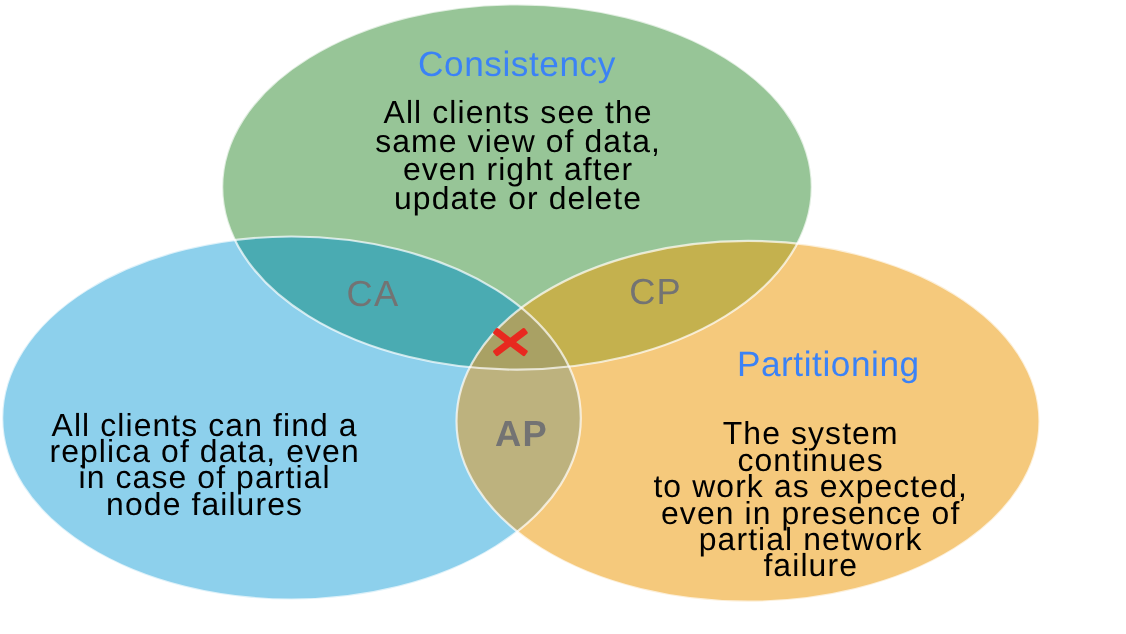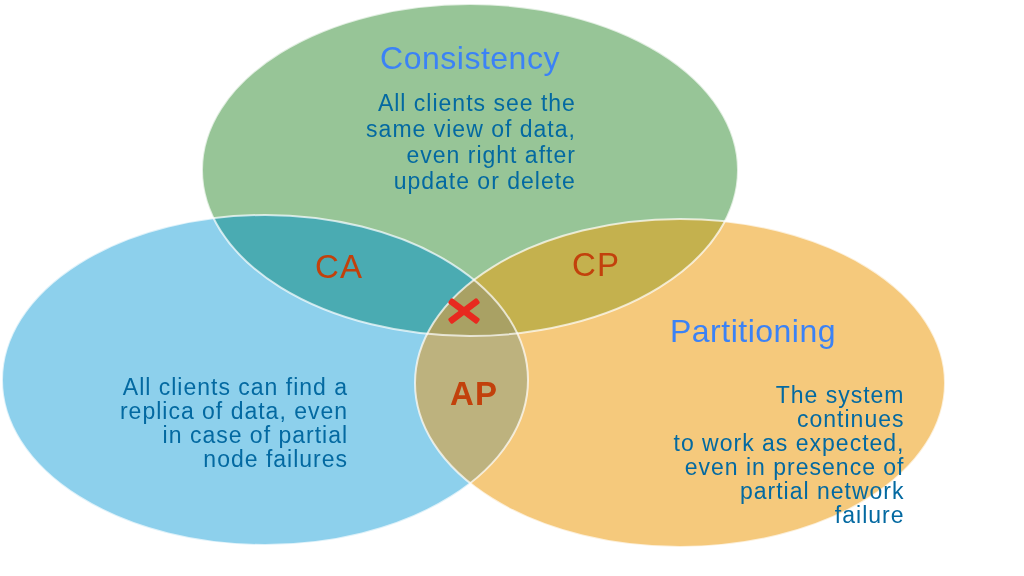--- a/index.html
+++ b/index.html
@@ -9,28 +9,28 @@
     font-family:"Liberation Sans", sans-serif;
   }
   .stage svg { position:absolute; left:0; top:0; }
   .vtitle {
     position:absolute; transform:translate(-50%,0);
     font-weight:normal; font-size:32px; letter-spacing:0.5px;
     color:#3b82f6; white-space:nowrap;
   }
   .vbody {
     position:absolute; transform:translate(-50%,0);
-    font-size:23px; letter-spacing:1px; color:#0369a1;
-    white-space:pre-line; text-align:right;
+    font-size:29px; letter-spacing:1px; color:#000000;
+    white-space:pre-line; text-align:center;
   }
   .lh26 { line-height:26px; }
-  .lh24 { line-height:24px;margin-left:48px; }
+  .lh24 { line-height:24px; }
   .ilabel {
     position:absolute; transform:translate(-50%,-50%);
-    font-size:33px; letter-spacing:1px; color:#c2410c; white-space:nowrap;
+    font-size:33px; letter-spacing:1px; color:#737373; white-space:nowrap;
   }
 </style>
 </head>
 <body>
 
 <div class="stage">
 
   <svg width="1024" height="576" viewBox="0 0 1024 576">
     <defs>
       <clipPath id="clipGreen">

